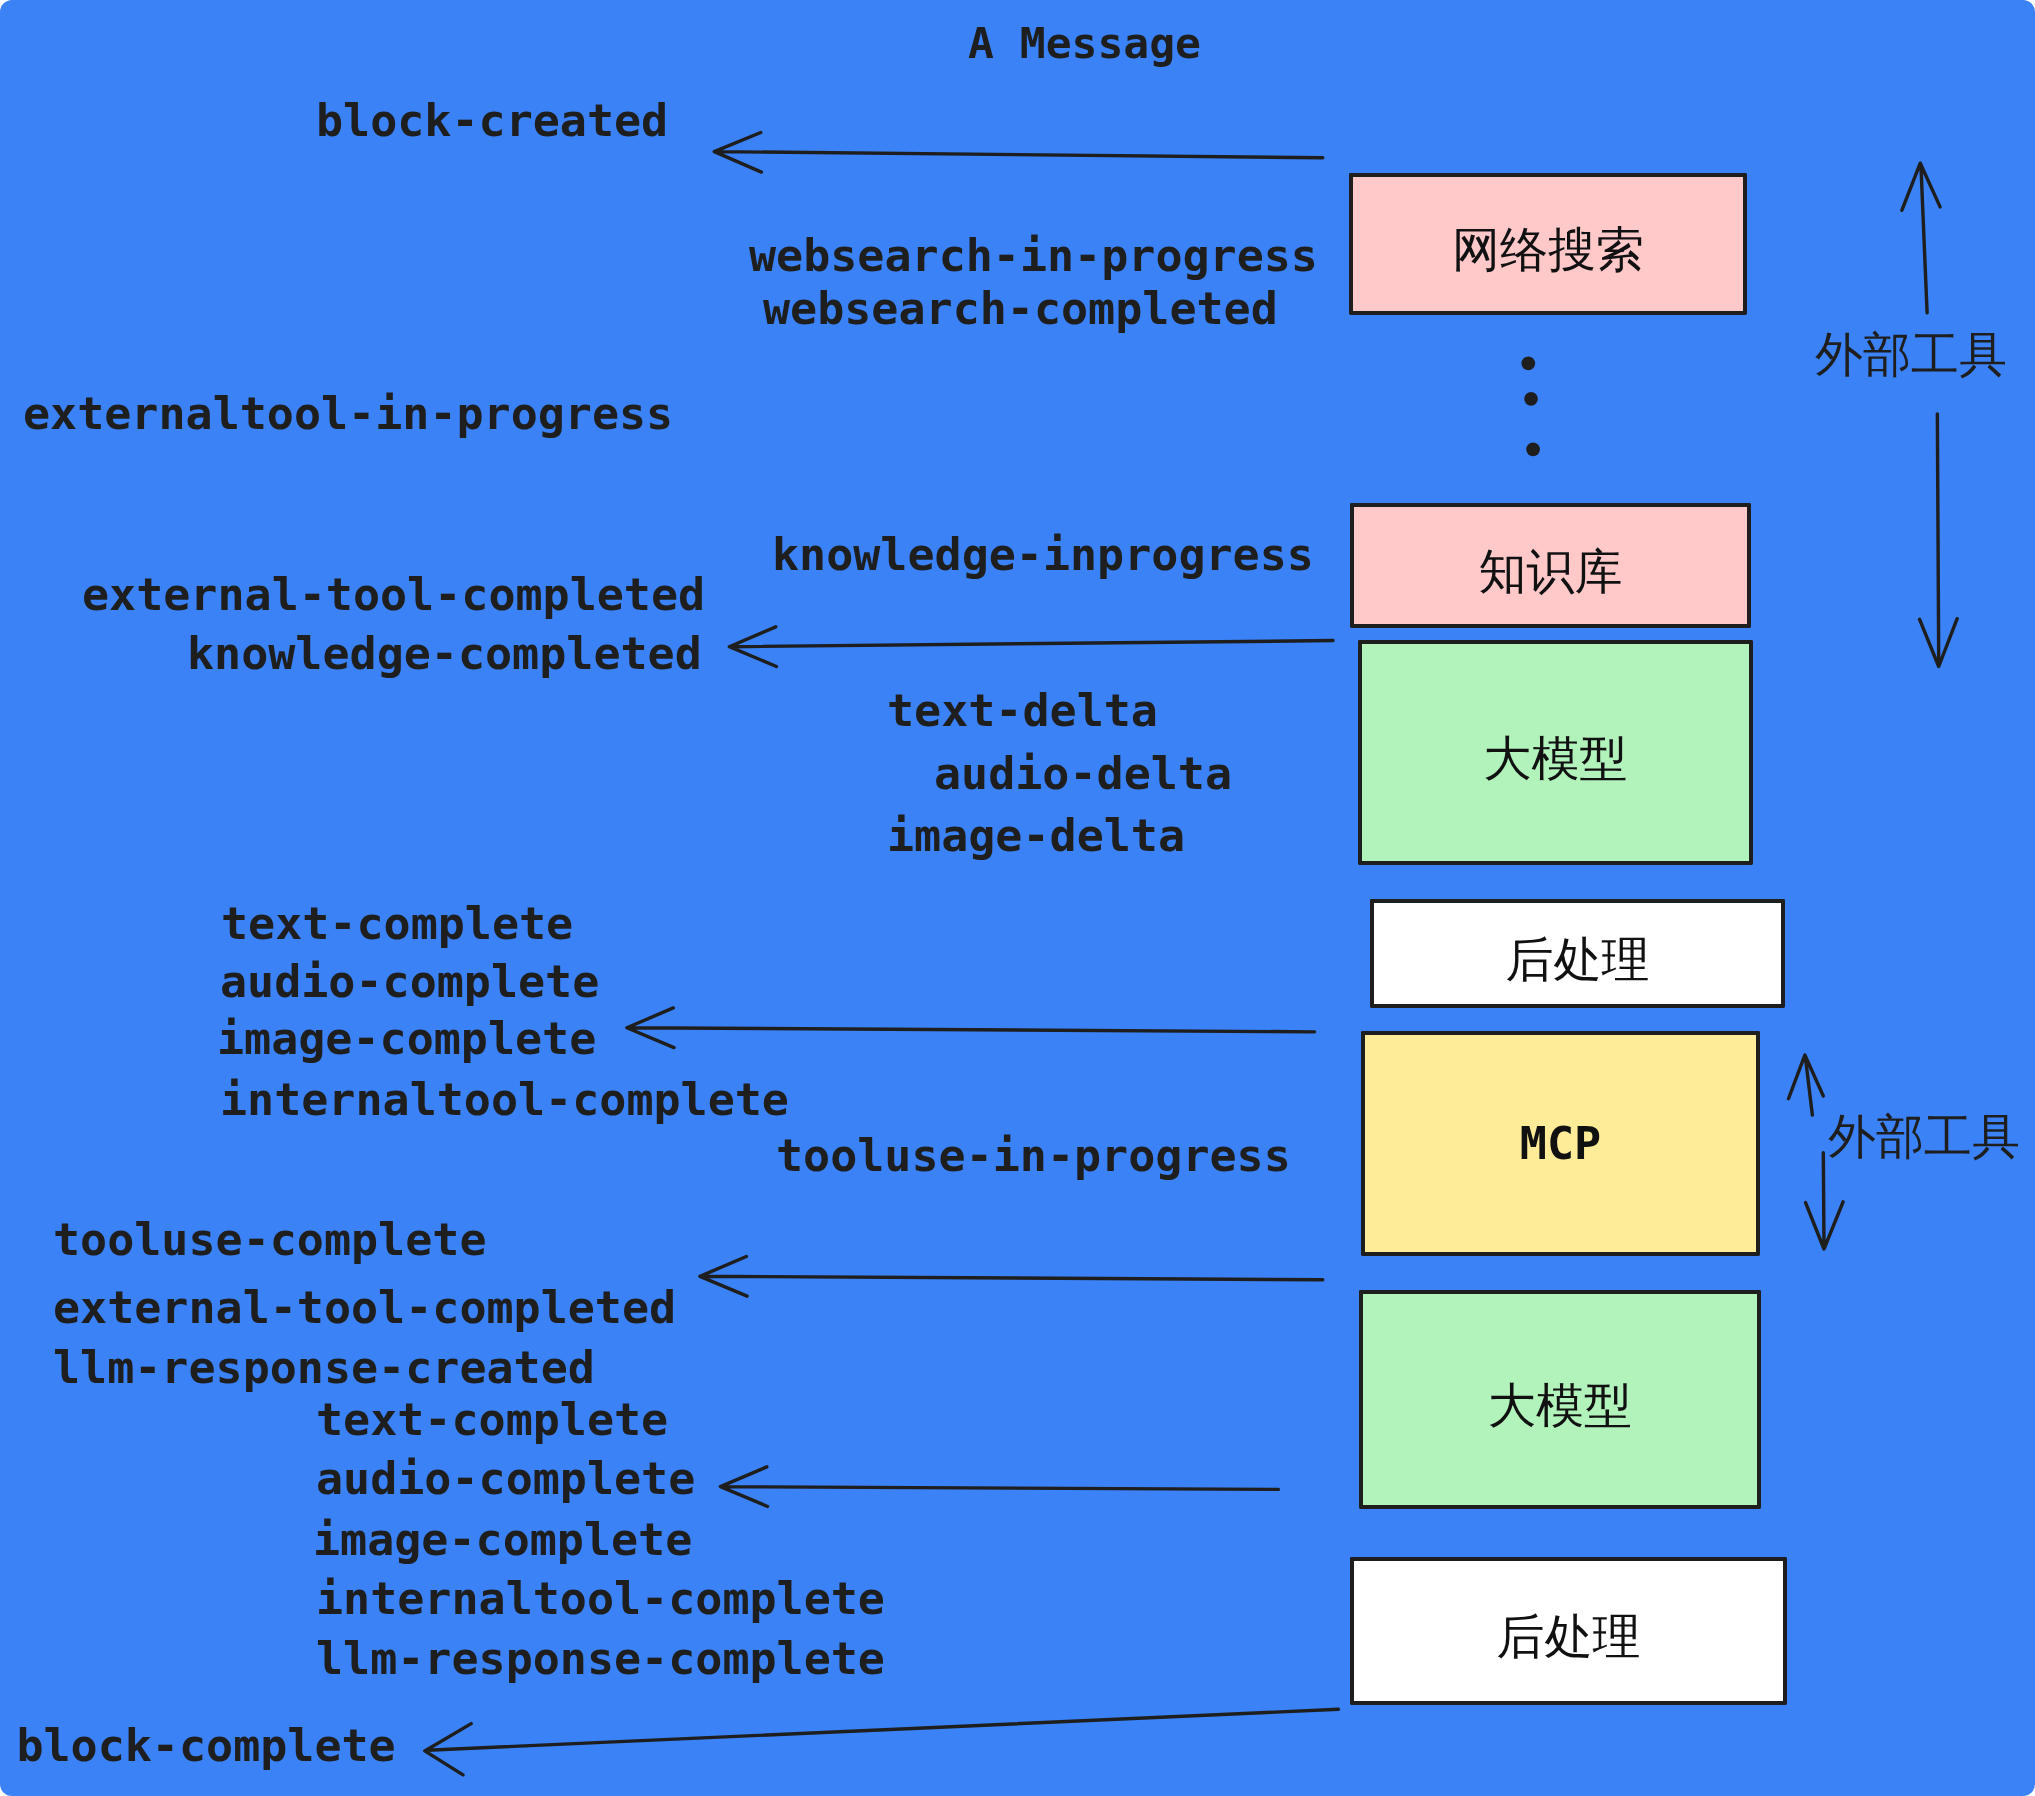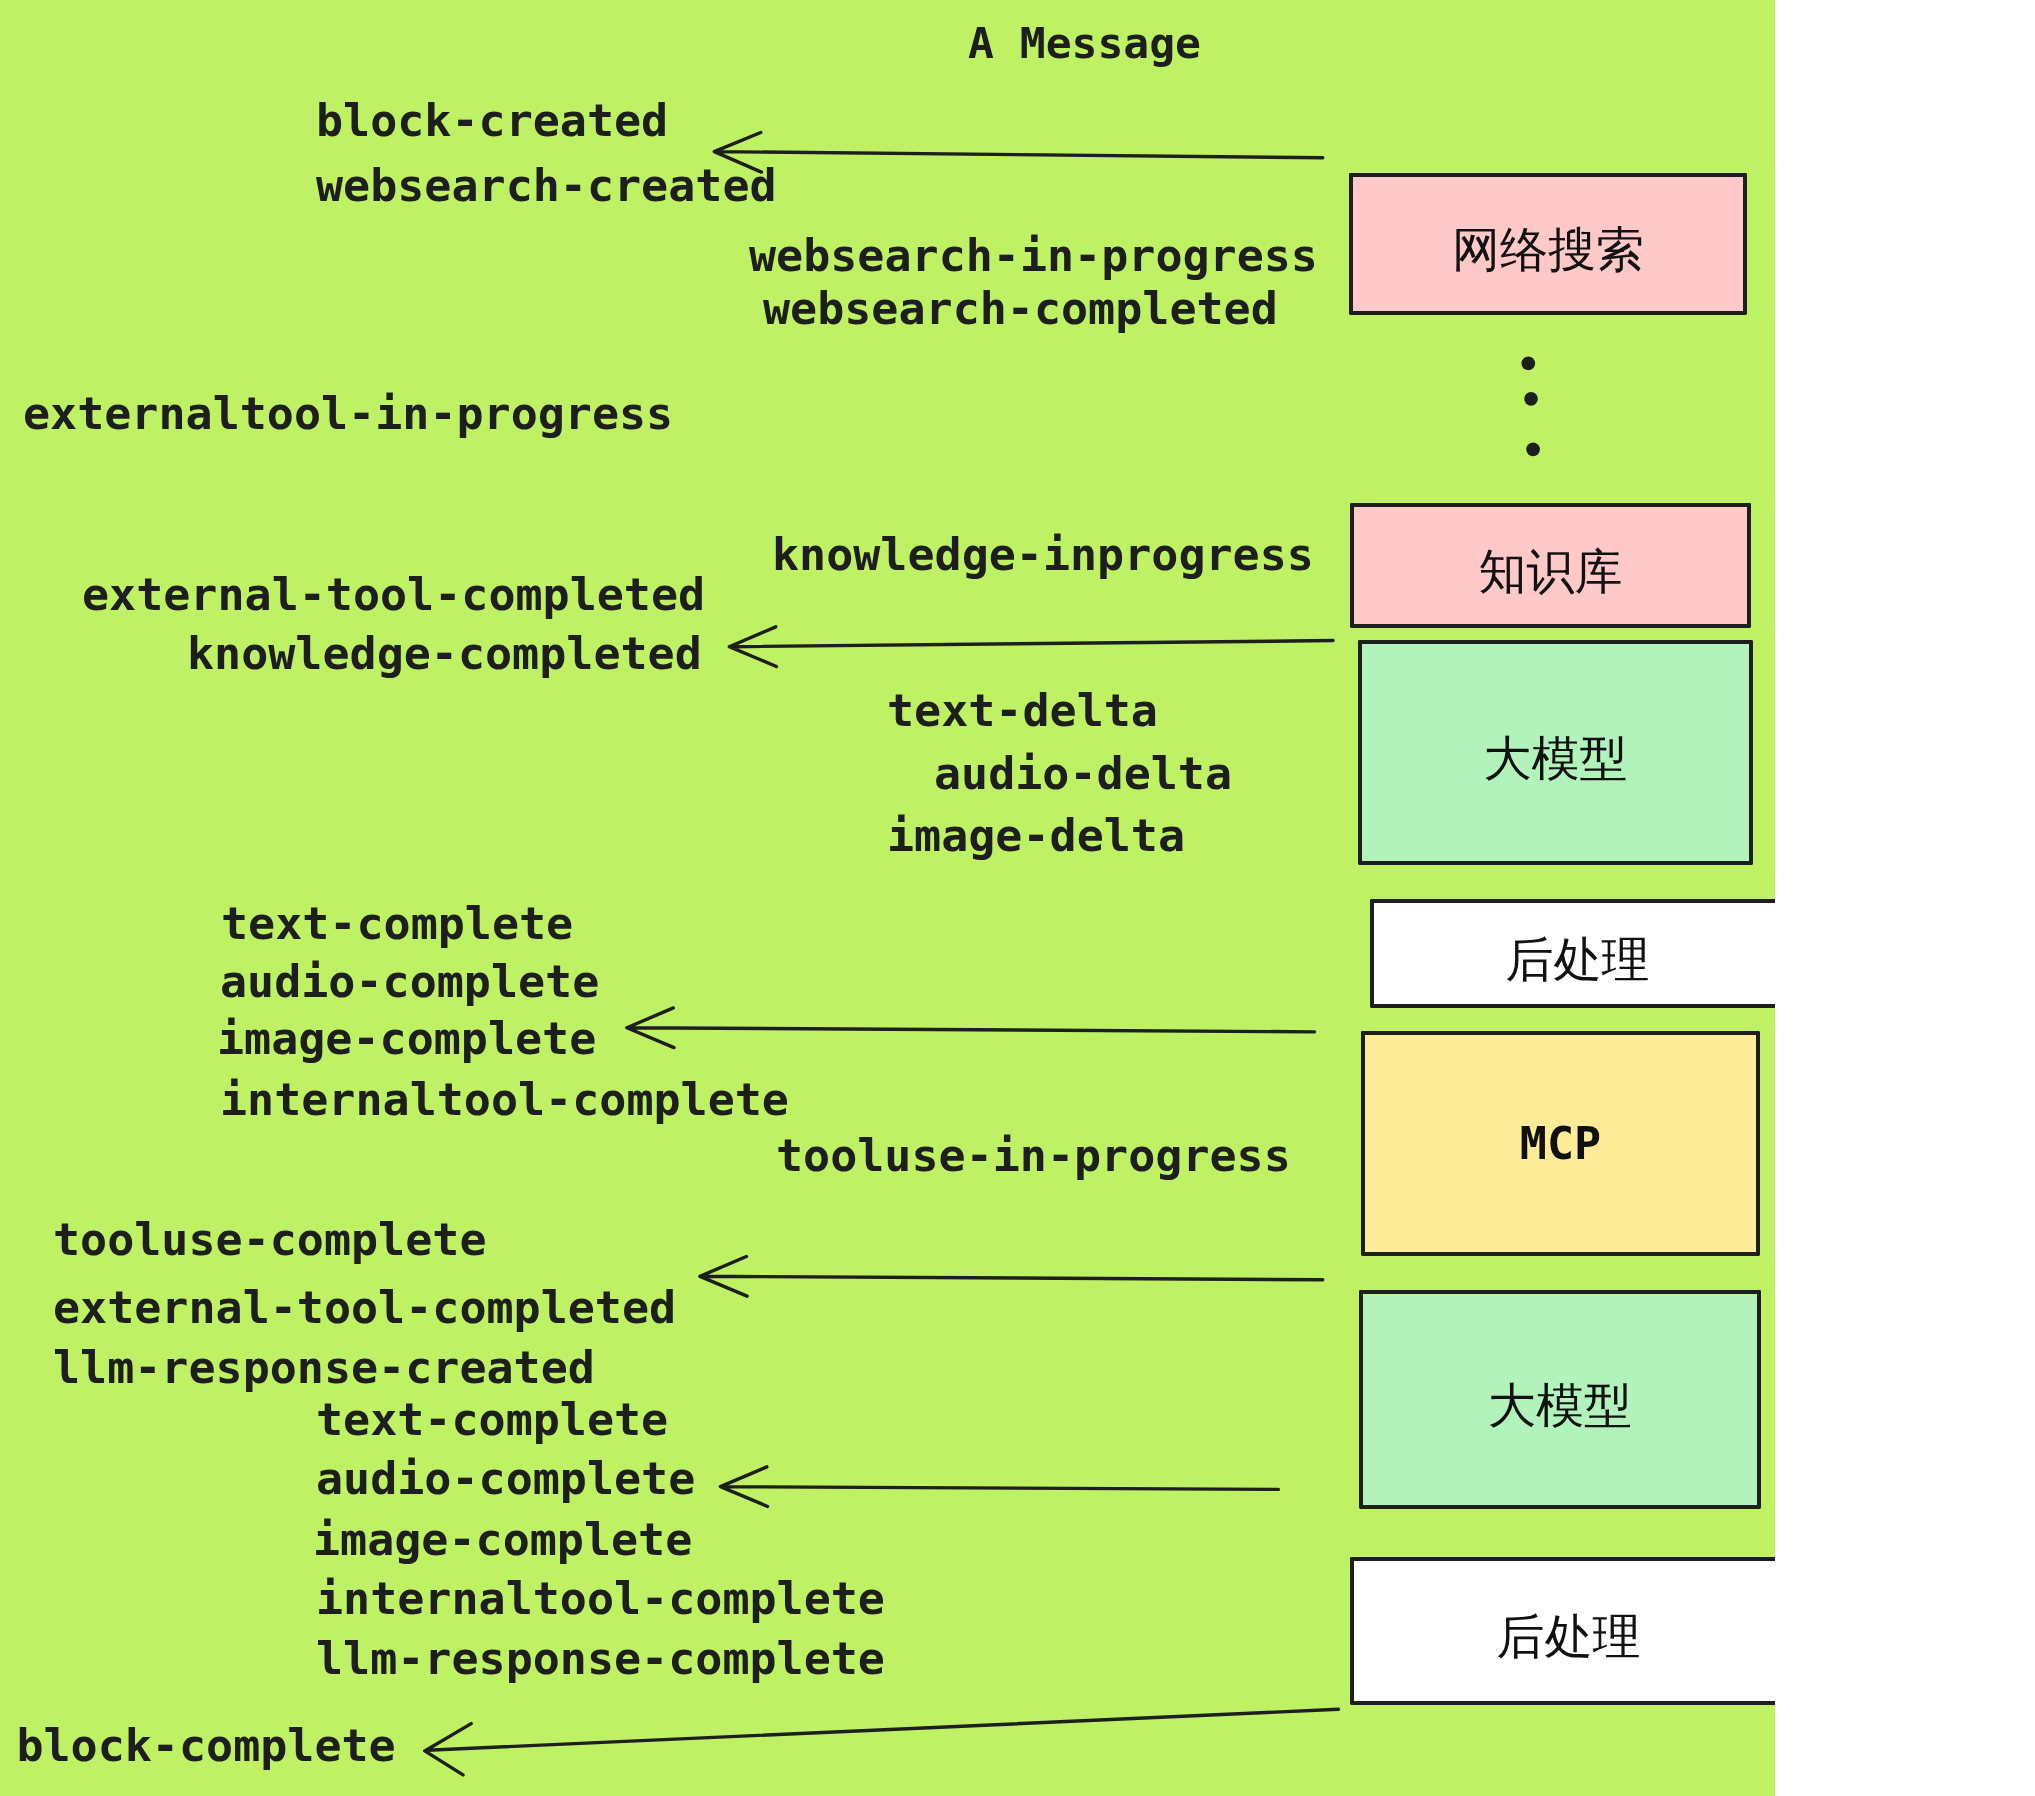--- a/index.html
+++ b/index.html
@@ -1,22 +1,23 @@
 <!DOCTYPE html>
 <html style="font-size:11px"><head>
 <meta charset="utf-8">
 <style>
   html, body { margin: 0; padding: 0; background: #ffffff; }
   #canvas {
     position: relative;
-    width: 1775px;
+    width: 2035px;
     height: 1796px;
-    background: #bef264;
+    background: #3b82f6;
     overflow: hidden;
     font-family: "DejaVu Sans Mono", monospace;
+    border-radius: 12px;
   }
   .ev {
     position: absolute;
     font: 700 45px/1 "DejaVu Sans Mono", monospace;
     color: #1e1e1e;
     white-space: nowrap;
   }
   .title {
     position: absolute;
     font: 700 43px/1 "DejaVu Sans Mono", monospace;
@@ -66,21 +67,20 @@
   #connectors circle { fill: #1e1e1e; stroke: none; }
 </style>
 </head>
 <body>
 
 <div id="canvas">
 
   <div class="title" style="left:968px; top:22px;">A Message</div>
 
   <div class="ev" style="left:316px;  top:98px;">block-created</div>
-  <div class="ev" style="left:316px;  top:163px;">websearch-created</div>
   <div class="ev" style="left:749px; top:204px;margin-top:29px;">websearch-in-progress</div>
   <div class="ev" style="left:23px;   top:391px;">externaltool-in-progress</div>
   <div class="ev" style="left:763px; top:286px;">websearch-completed</div>
   <div class="ev" style="left:772px; top:532px;">knowledge-inprogress</div>
   <div class="ev" style="left:82px;  top:572px;">external-tool-completed</div>
   <div class="ev" style="left:187px;  top:631px;">knowledge-completed</div>
   <div class="ev" style="left:887px; top:688px;">text-delta</div>
   <div class="ev" style="left:934px; top:751px;">audio-delta</div>
   <div class="ev" style="left:887px; top:813px;">image-delta</div>
   <div class="ev" style="left:221px;  top:901px;">text-complete</div>

